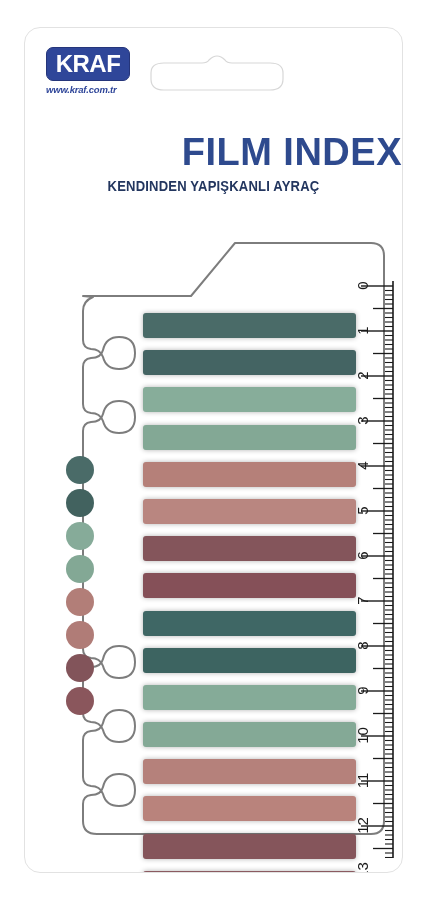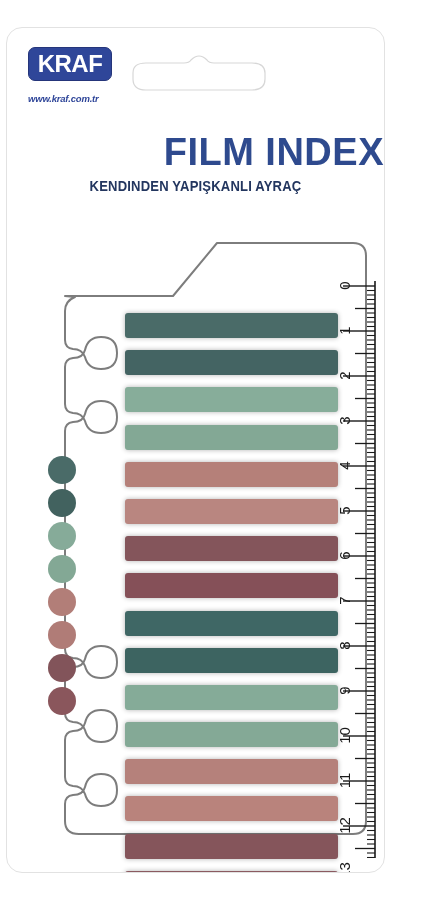--- a/index.html
+++ b/index.html
@@ -1,36 +1,36 @@
 <!DOCTYPE html>
 <html><head>
 <meta charset="utf-8">
 <style>
   html,body{margin:0;padding:0;background:#ffffff;}
   body{width:427px;height:900px;overflow:hidden;font-family:"Liberation Sans",sans-serif;}
 
   #product-card{
-    position:absolute;left:6px;top:27px;width:379px;height:846px;
+    position:absolute;left:24px;top:27px;width:379px;height:846px;
     background:#ffffff;border:1px solid #e2e2e2;border-radius:16px;
     box-sizing:border-box;overflow:hidden;
   }
 
   
   #brand-logo{position:absolute;left:21px;top:19px;width:94px;height:52px;}
   #brand-mark{
     width:84px;height:34px;background:#2f4699;border-radius:7px;
     border:1px solid #25357a;box-sizing:border-box;
     display:flex;align-items:center;justify-content:center;
   }
   #brand-mark-text{
     color:#ffffff;font-size:24px;font-weight:bold;letter-spacing:-0.5px;
     font-family:"Liberation Sans",sans-serif;line-height:1;
   }
   #brand-url{
-    margin-top:12px;color:#2f4699;font-size:9.5px;font-style:italic;
+    margin-top:3px;color:#2f4699;font-size:9.5px;font-style:italic;
     font-weight:bold;letter-spacing:-0.2px;font-family:"Liberation Sans",sans-serif;
   }
 
   
   #hang-slot{position:absolute;left:125px;top:27px;width:134px;height:36px;}
 
   #title-block{position:absolute;left:0;top:105px;width:100%;text-align:center;}
   #main-title{
     color:#2e4a8e;font-size:38px;font-weight:bold;letter-spacing:0.5px;
     line-height:1;font-family:"Liberation Sans",sans-serif;text-align:right;

